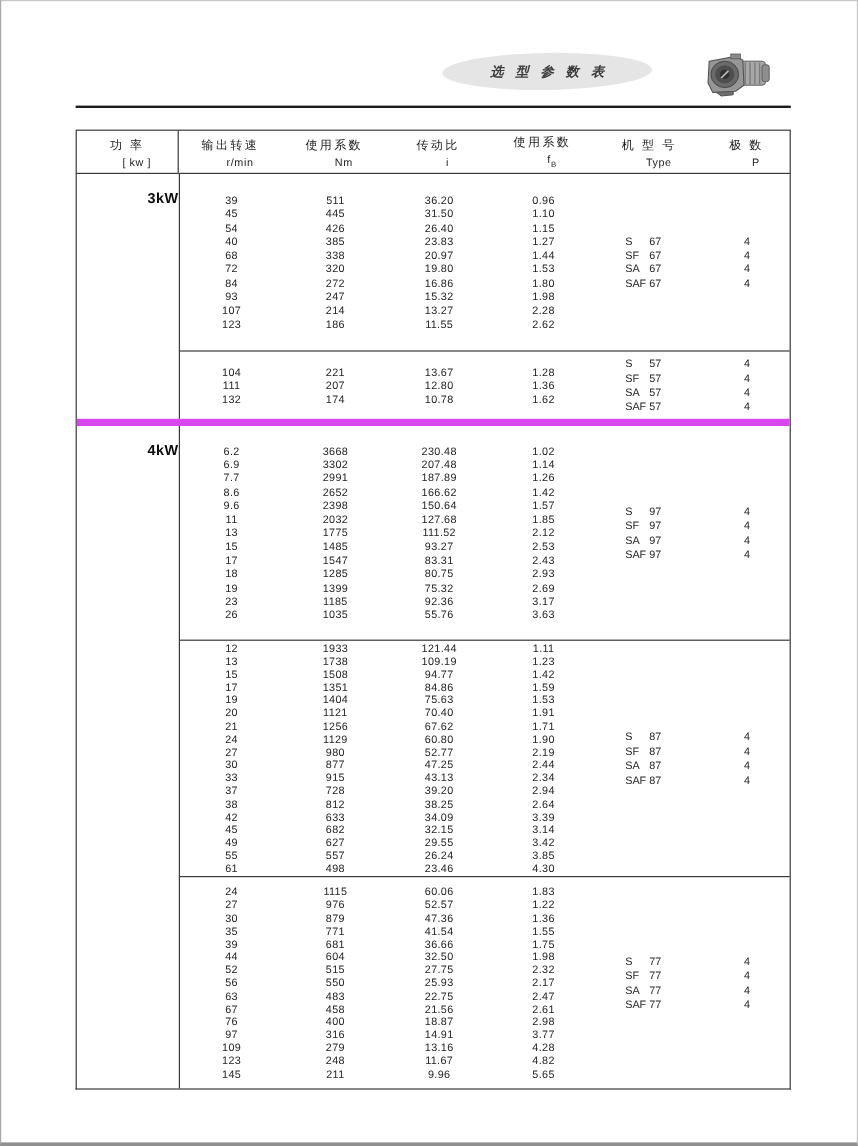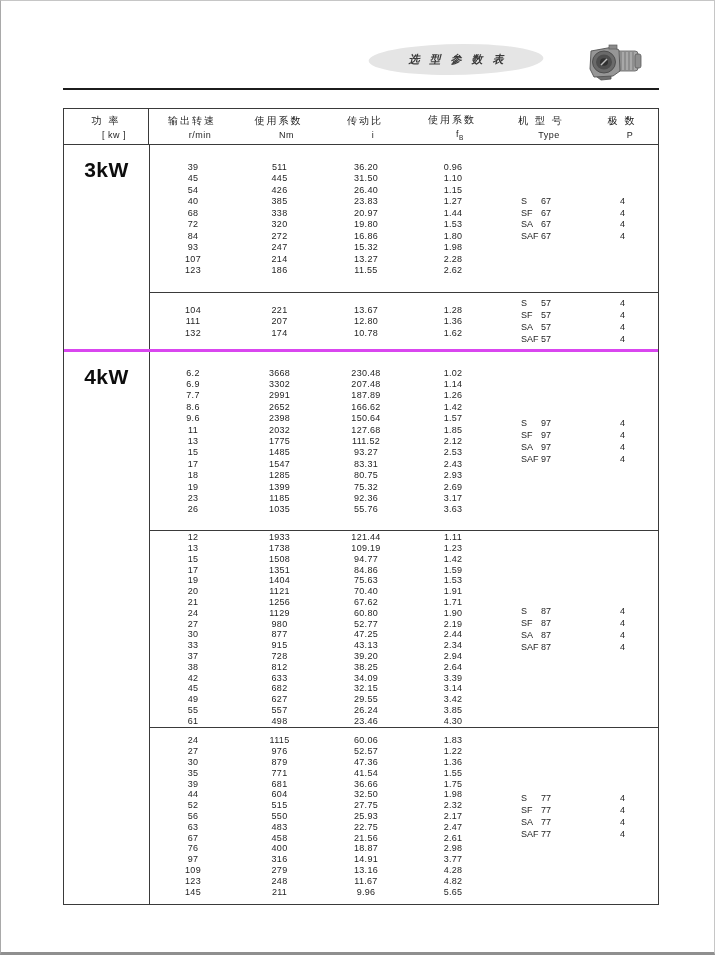--- a/index.html
+++ b/index.html
@@ -30,23 +30,23 @@
   }
   .th { display:flex; flex-direction:column; align-items:center; justify-content:center;
         gap:2px; font-size:10px; color:#1e1e1e; }
   .th:first-child { border-right:1px solid #3a3a3a; }
   .th .l1 { letter-spacing:2px; white-space:nowrap; }
   .th .l2 { font-size:9px; letter-spacing:0.5px;padding-left:16px; }
   .th sub { font-size:6.5px; }
 
   .tbody { border:1px solid #3a3a3a; border-top:none; font-size:9px; color:#242424; }
   .section { display:flex; }
-  .section + .section { border-top:3px solid #d946ef; }
+  .section + .section { border-top:6px solid #d946ef; }
   .power-cell { width:86px; flex:none; border-right:1px solid #3a3a3a;
-                text-align:center; padding-top:13px; font-size:21px; font-weight:bold;
+                text-align:right; padding-top:13px; font-size:12px; font-weight:bold;
                 color:#0d0d0d; letter-spacing:0.5px; }
   .section-content { flex:1; display:flex; flex-direction:column; }
   .block { display:flex; }
   .block + .block { border-top:1px solid #3a3a3a; }
   .block-data { width:347px; flex:none; display:flex; flex-direction:column; justify-content:center; }
   .data-row { display:grid; grid-template-columns:86px 87px 86px 88px; height:11.5px; align-items:center; }
   .cell { text-align:center; letter-spacing:0.3px; }
   .block-types { flex:1; display:flex; flex-direction:column; justify-content:center; }
   .type-row { display:grid; grid-template-columns:90px auto; height:11.8px; align-items:center; }
   .type-cell { padding-left:24px; white-space:nowrap; }

